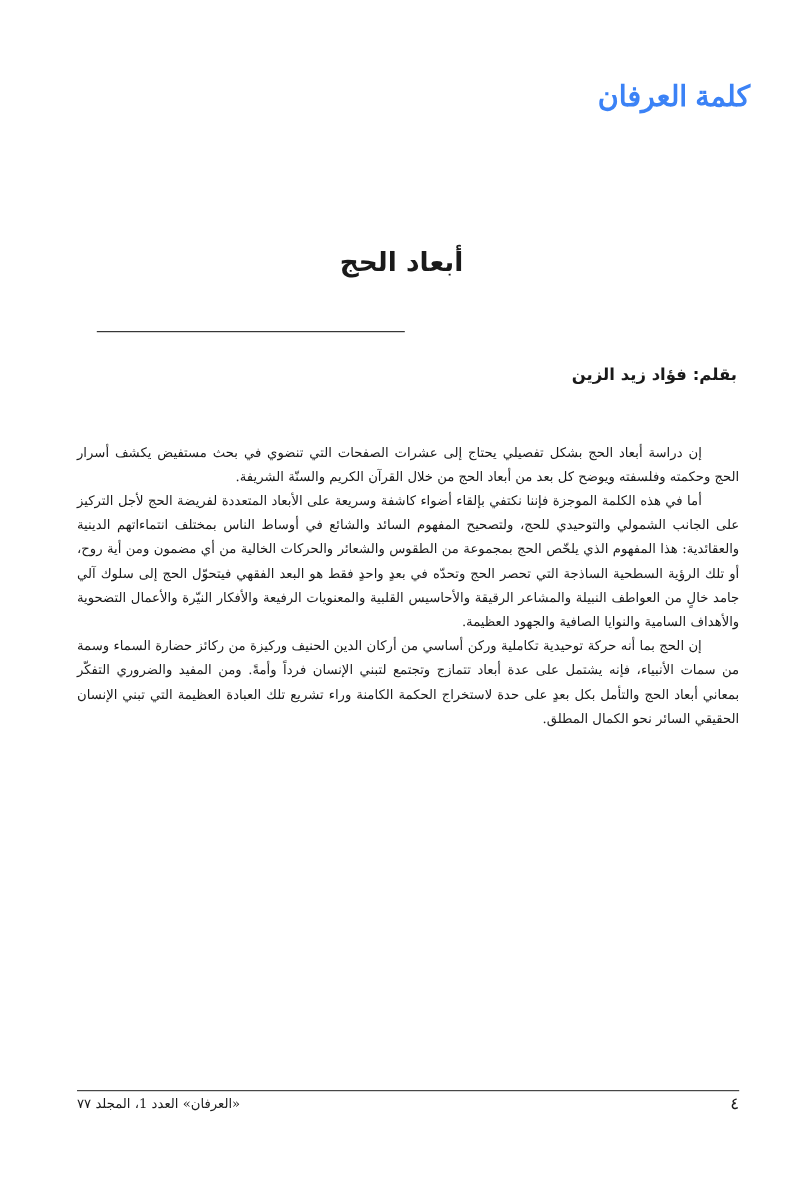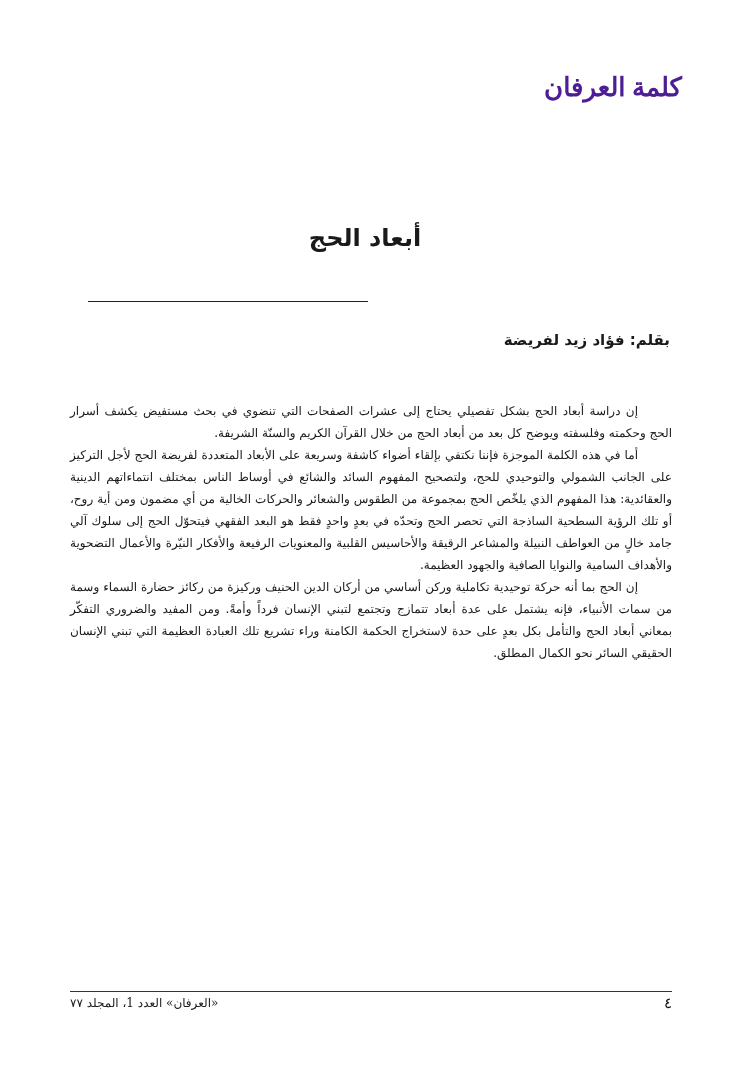--- a/index.html
+++ b/index.html
@@ -4,22 +4,22 @@
 <style>
   html, body { margin: 0; padding: 0; background: #ffffff; }
   body {
     width: 730px; height: 1087px; position: relative; overflow: hidden;
     font-family: "DejaVu Serif", "Liberation Serif", serif;
     color: #1a1a1a;
   }
   .page { position: absolute; left: 0; top: 0; width: 730px; height: 1087px; }
   .section-header {
     position: absolute; right: 48px; top: 72px;
-    font-family: Liberation Serif, serif; font-weight: bold; font-size: 26px;
-    color: #4c1d95;
+    font-family: Liberation Sans, sans-serif; font-weight: bold; font-size: 26px;
+    color: #3b82f6;
   }
   .article-title {
     position: absolute; left: 0; right: 0; top: 224px; text-align: center;
     font-family: "DejaVu Sans", sans-serif; font-weight: bold; font-size: 24px;
   }
   .rule {
     position: absolute; right: 362px; top: 301px; width: 280px; height: 0;
     border-top: 1.5px solid #222;
   }
   .author {
@@ -43,21 +43,21 @@
   .footer .page-num { position: absolute; right: 0; top: 2px; font-size: 15px; }
   .footer .journal { position: absolute; left: 0; top: 4px; }
 </style>
 </head>
 <body>
 
 <div class="page">
   <div class="section-header">كلمة العرفان</div>
   <div class="article-title">أبعاد الحج</div>
   <div class="rule"></div>
-  <div class="author">بقلم: فؤاد زيد لفريضة</div>
+  <div class="author">بقلم: فؤاد زيد الزين</div>
   <div class="body-text">
     <p>إن دراسة أبعاد الحج بشكل تفصيلي يحتاج إلى عشرات الصفحات التي تنضوي في بحث مستفيض يكشف أسرار الحج وحكمته وفلسفته ويوضح كل بعد من أبعاد الحج من خلال القرآن الكريم والسنّة الشريفة.</p>
     <p>أما في هذه الكلمة الموجزة فإننا نكتفي بإلقاء أضواء كاشفة وسريعة على الأبعاد المتعددة لفريضة الحج لأجل التركيز على الجانب الشمولي والتوحيدي للحج، ولتصحيح المفهوم السائد والشائع في أوساط الناس بمختلف انتماءاتهم الدينية والعقائدية: هذا المفهوم الذي يلخّص الحج بمجموعة من الطقوس والشعائر والحركات الخالية من أي مضمون ومن أية روح، أو تلك الرؤية السطحية الساذجة التي تحصر الحج وتحدّه في بعدٍ واحدٍ فقط هو البعد الفقهي فيتحوّل الحج إلى سلوك آلي جامد خالٍ من العواطف النبيلة والمشاعر الرقيقة والأحاسيس القلبية والمعنويات الرفيعة والأفكار النيّرة والأعمال التضحوية والأهداف السامية والنوايا الصافية والجهود العظيمة.</p>
     <p>إن الحج بما أنه حركة توحيدية تكاملية وركن أساسي من أركان الدين الحنيف وركيزة من ركائز حضارة السماء وسمة من سمات الأنبياء، فإنه يشتمل على عدة أبعاد تتمازج وتجتمع لتبني الإنسان فرداً وأمةً. ومن المفيد والضروري التفكّر بمعاني أبعاد الحج والتأمل بكل بعدٍ على حدة لاستخراج الحكمة الكامنة وراء تشريع تلك العبادة العظيمة التي تبني الإنسان الحقيقي السائر نحو الكمال المطلق.</p>
   </div>
   <div class="footer">
     <span class="page-num">٤</span>
     <span class="journal">«العرفان» العدد 1، المجلد ٧٧</span>
   </div>
 </div>

